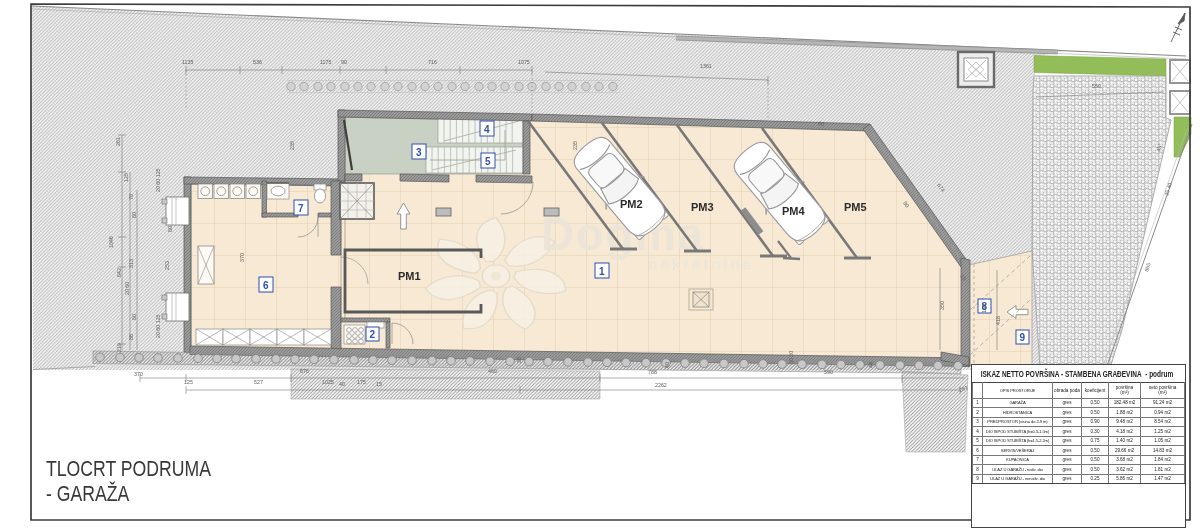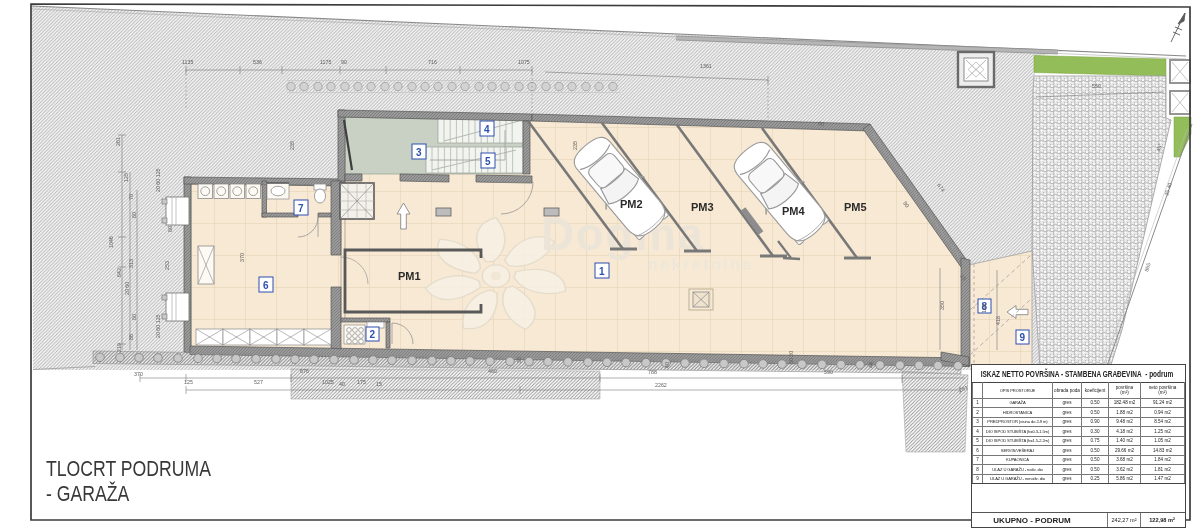--- a/index.html
+++ b/index.html
@@ -626,24 +626,17 @@
             <td style="border-bottom:1.2px solid #444;">9</td>
             <td style="border-bottom:1.2px solid #444;">ULAZ U GARAŽU - nenatkr. dio</td>
             <td style="border-bottom:1.2px solid #444;">gres</td>
             <td style="border-bottom:1.2px solid #444;">0.25</td>
             <td style="border-bottom:1.2px solid #444;">5.86 m2</td>
             <td style="border-bottom:1.2px solid #444;">1.47 m2</td>
           </tr>
   </tbody>
       </table>
 
-  <div style="position:absolute;left:0;right:0;bottom:0;height:14.5px;border-top:0.9px solid #555;">
-    <div style="position:absolute;left:10px;width:100px;top:3px;font-size:8px;font-weight:bold;color:#222;text-align:center;">UKUPNO - PODRUM</div>
-    <div style="position:absolute;left:136px;width:32px;top:4px;font-size:5.6px;color:#222;text-align:center;">242,27 m²</div>
-    <div style="position:absolute;left:169px;right:2px;top:4px;font-size:5.6px;font-weight:bold;color:#222;text-align:center;">122,98 m²</div>
-    <div style="position:absolute;left:135.3px;top:0;bottom:0;width:0.7px;background:#777;"></div>
-    <div style="position:absolute;left:168.3px;top:0;bottom:0;width:0.7px;background:#777;"></div>
-  </div>
 </div>
 
 
 <div style="position:absolute;left:46px;top:457px;font-size:21.5px;color:#383838;line-height:1.18;letter-spacing:0px;transform:scaleX(0.82);transform-origin:0 0;">TLOCRT PODRUMA<br>- GARAŽA</div>
 </div>
 
 </body></html>

